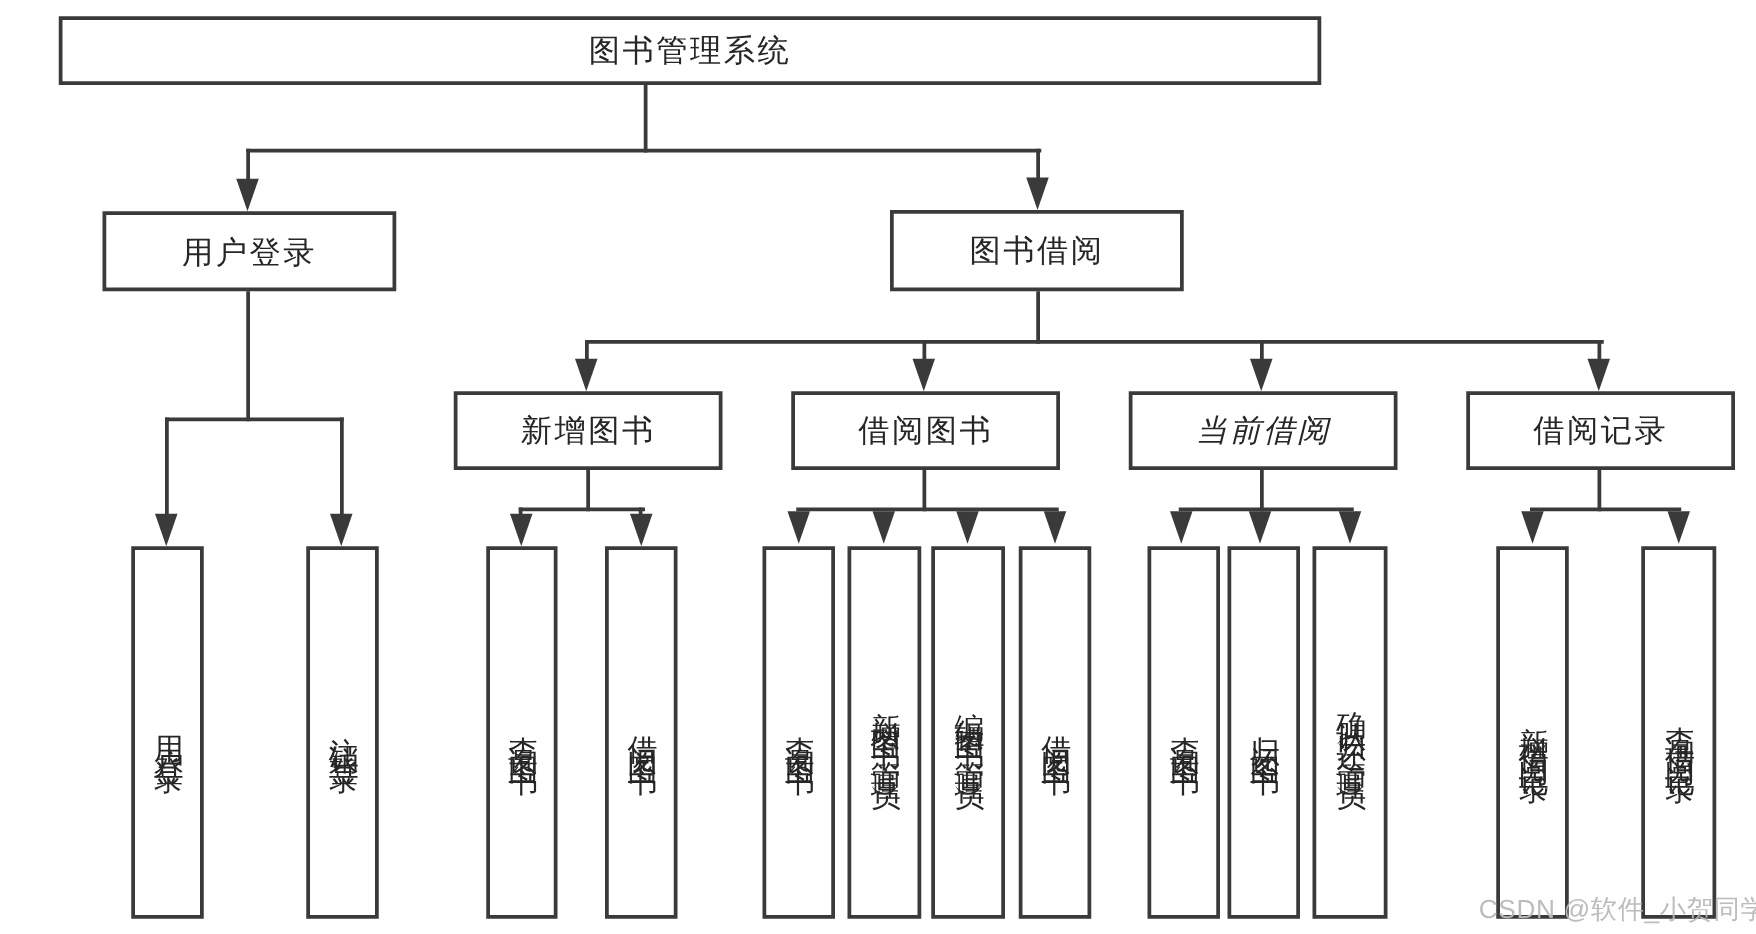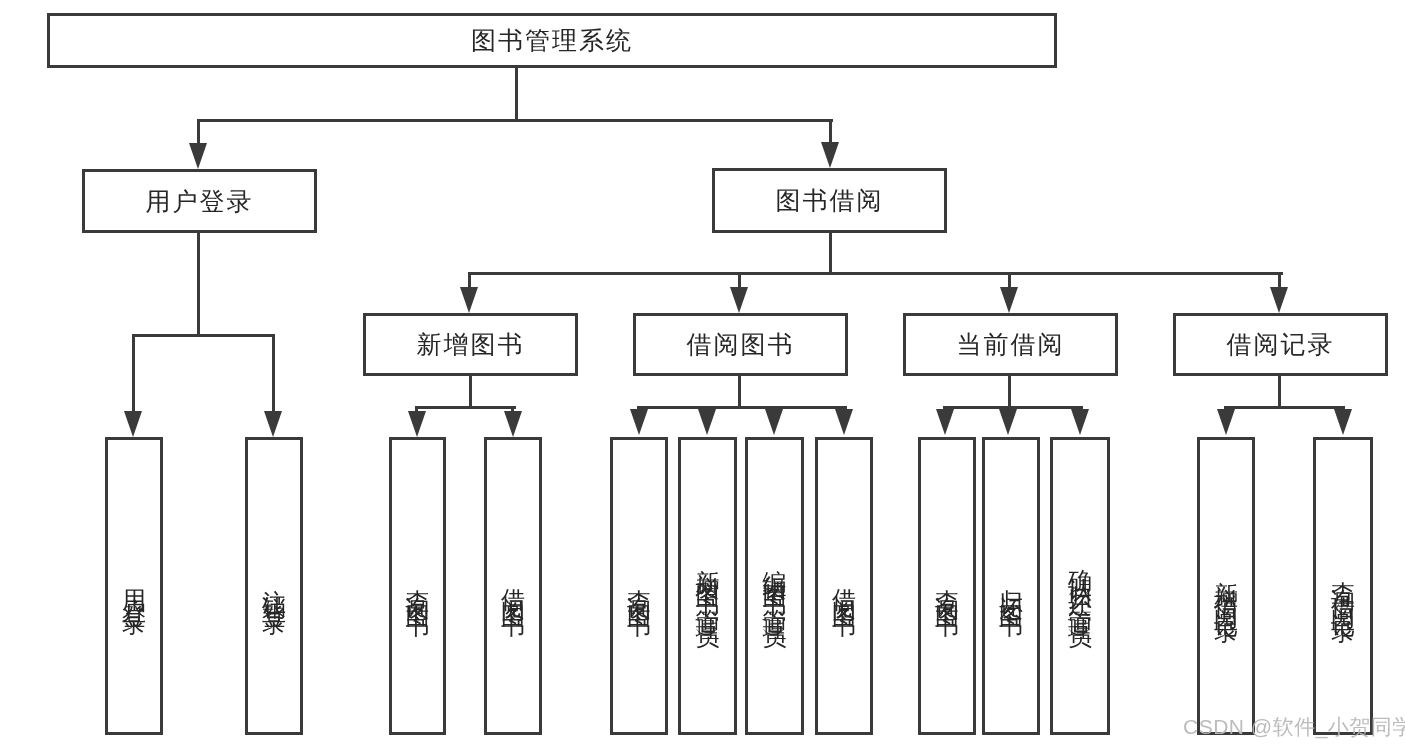--- a/index.html
+++ b/index.html
@@ -70,21 +70,21 @@
   <div class="box" style="left:13px; top:13px; width:1010px; height:55px;margin-left:34px;">图书管理系统</div>
 
   <div class="box" style="left:82px; top:169px; width:235px; height:64px;">用户登录</div>
 
   <div class="box" style="left:712px; top:168px; width:235px; height:65px;">图书借阅</div>
 
   <div class="box" style="left:363px; top:313px; width:215px; height:63px;">新增图书</div>
 
   <div class="box" style="left:633px; top:313px; width:215px; height:63px;">借阅图书</div>
 
-  <div class="box" style="left:903px; top:313px; width:215px; height:63px;">当前借阅</div>
+  <div class="box" style="left:903px; top:313px; width:215px; height:63px;font-style:italic;">当前借阅</div>
 
   <div class="box" style="left:1173px; top:313px; width:215px; height:63px;">借阅记录</div>
 
   <div class="box leaf" style="left:105px; top:437px; width:58px; height:298px;">用户登录</div>
   <div class="box leaf" style="left:245px; top:437px; width:58px; height:298px;">注销登录</div>
 
   <div class="box leaf" style="left:389px; top:437px; width:57px; height:298px;">查询图书</div>
   <div class="box leaf" style="left:484px; top:437px; width:58px; height:298px;">借阅图书</div>
 
   <div class="box leaf" style="left:610px; top:437px; width:58px; height:298px;">查询图书</div>

